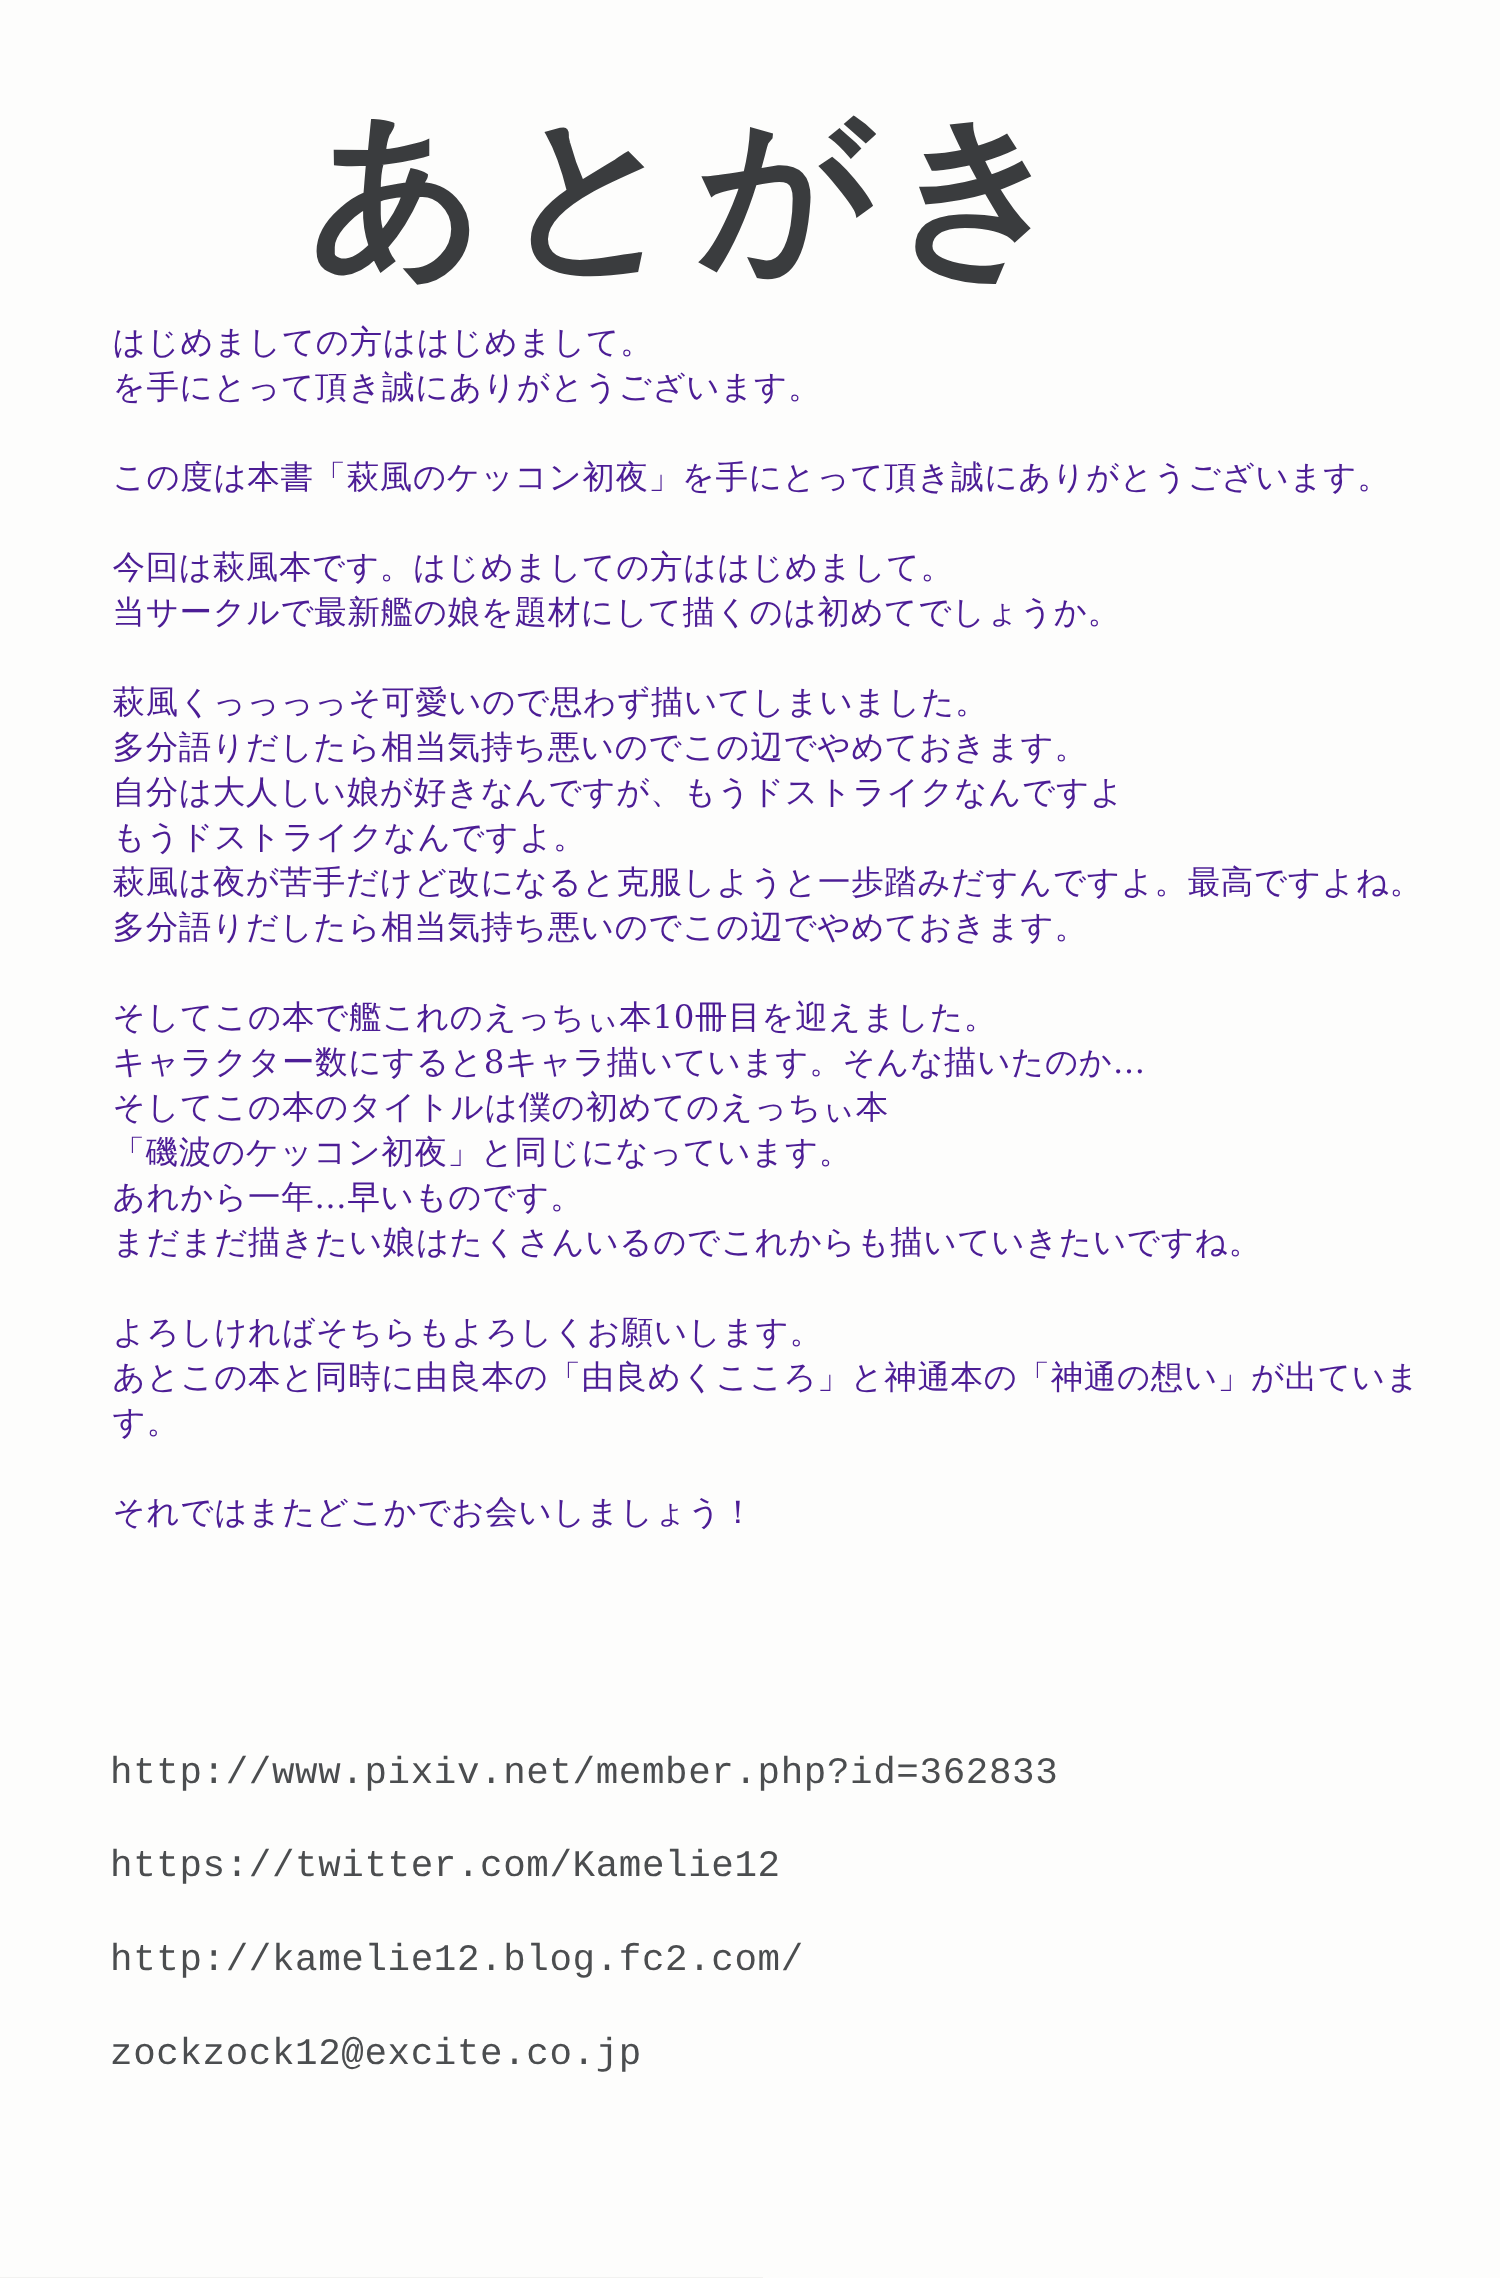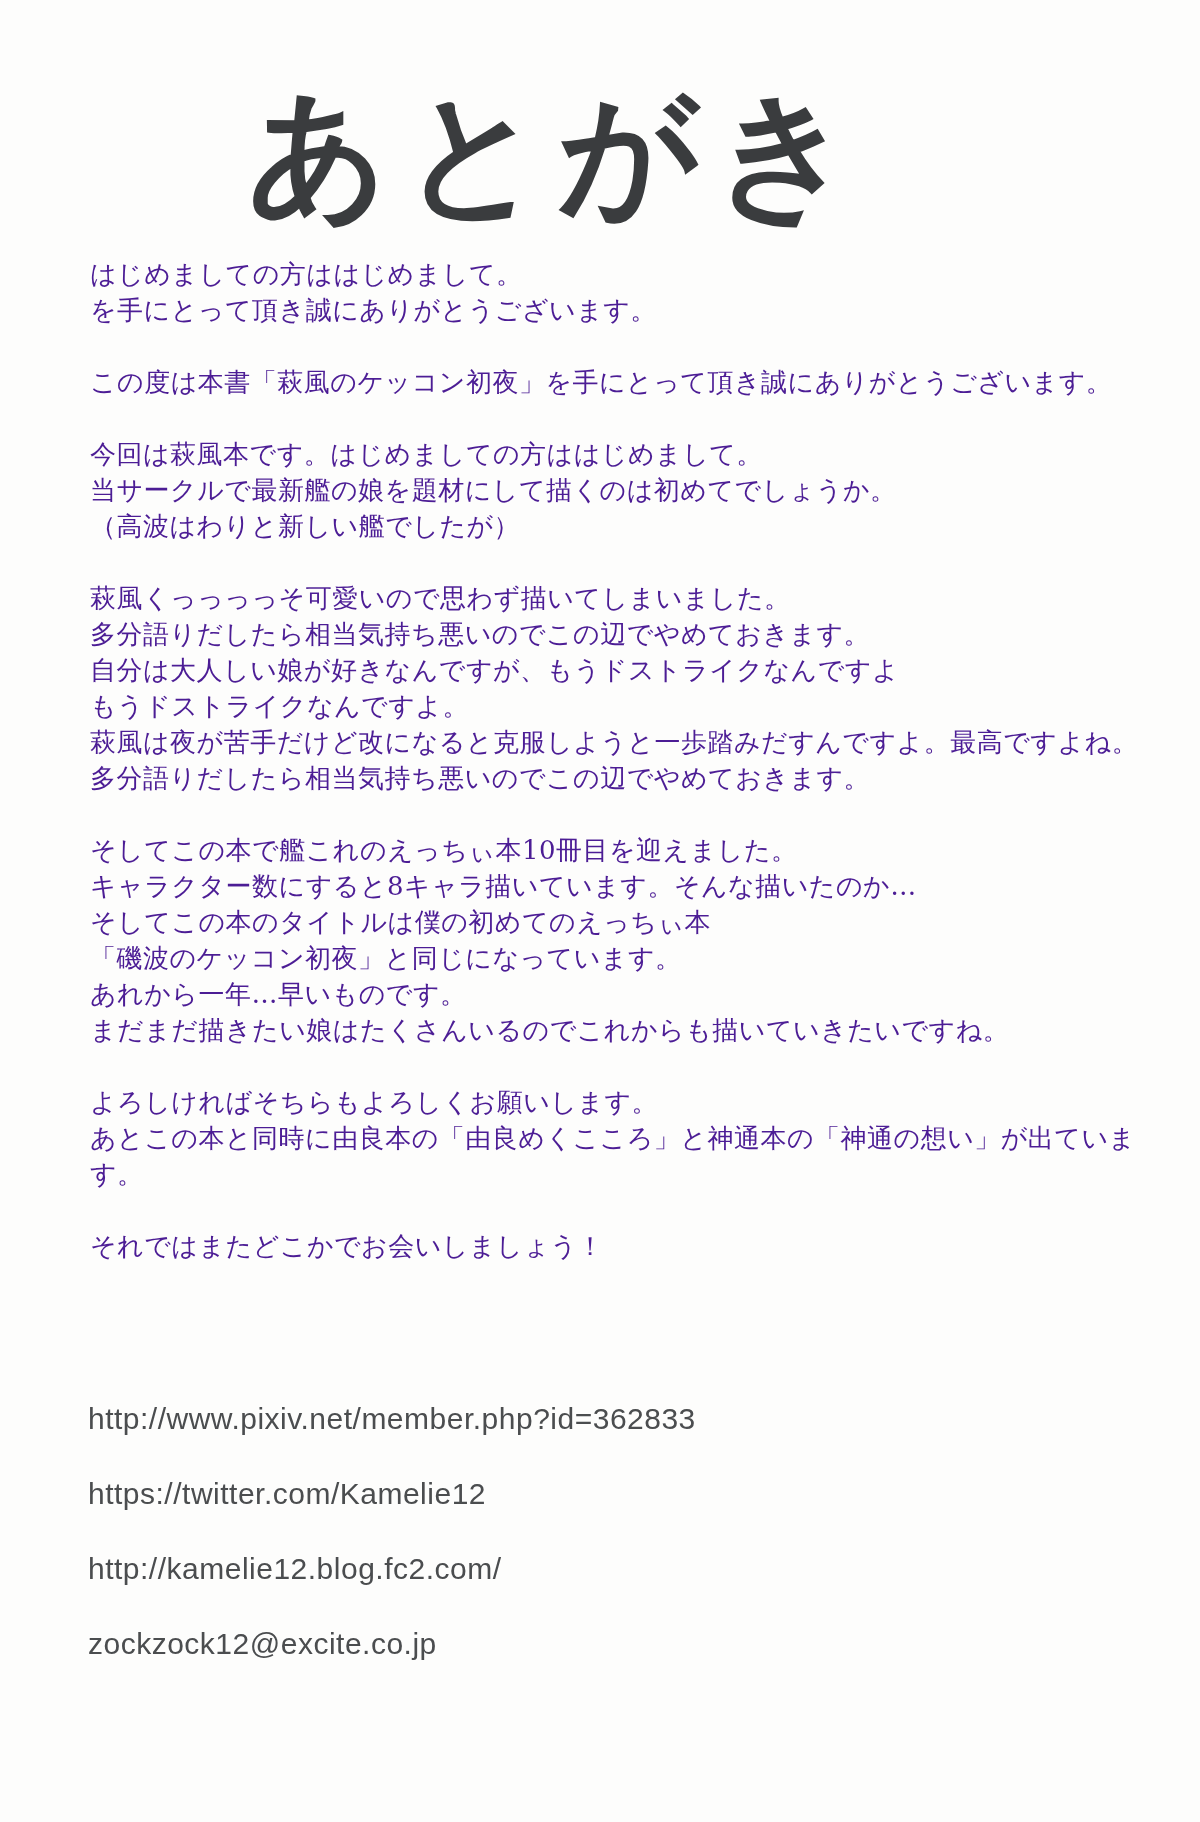--- a/index.html
+++ b/index.html
@@ -39,21 +39,21 @@
     color: #4c1d95;
   }
   .body-text p {
     margin: 0 0 36px 0;
   }
   .line { display: block; }
   .links {
     position: absolute;
     left: 88px;
     top: 1402px;
-    font-family: Liberation Sans, sans-serif;
+    font-family: Liberation Mono, monospace;
     font-size: 30px;
     color: #4b4d4f;
     letter-spacing: 0.5px;
   }
   .links .link {
     height: 34px;
     margin-bottom: 41px;
   }
 </style>
 </head>
@@ -70,21 +70,20 @@
       <span class="line">を手にとって頂き誠にありがとうございます。</span>
     </p>
 
     <p>
       <span class="line">この度は本書「萩風のケッコン初夜」を手にとって頂き誠にありがとうございます。</span>
     </p>
 
     <p>
       <span class="line">今回は萩風本です。はじめましての方ははじめまして。</span>
       <span class="line">当サークルで最新艦の娘を題材にして描くのは初めてでしょうか。</span>
-      <span class="line">（高波はわりと新しい艦でしたが）</span>
     </p>
 
     <p>
       <span class="line">萩風くっっっっそ可愛いので思わず描いてしまいました。</span>
       <span class="line">多分語りだしたら相当気持ち悪いのでこの辺でやめておきます。</span>
       <span class="line">自分は大人しい娘が好きなんですが、もうドストライクなんですよ</span>
       <span class="line">もうドストライクなんですよ。</span>
       <span class="line">萩風は夜が苦手だけど改になると克服しようと一歩踏みだすんですよ。最高ですよね。</span>
       <span class="line">多分語りだしたら相当気持ち悪いのでこの辺でやめておきます。</span>
     </p>

